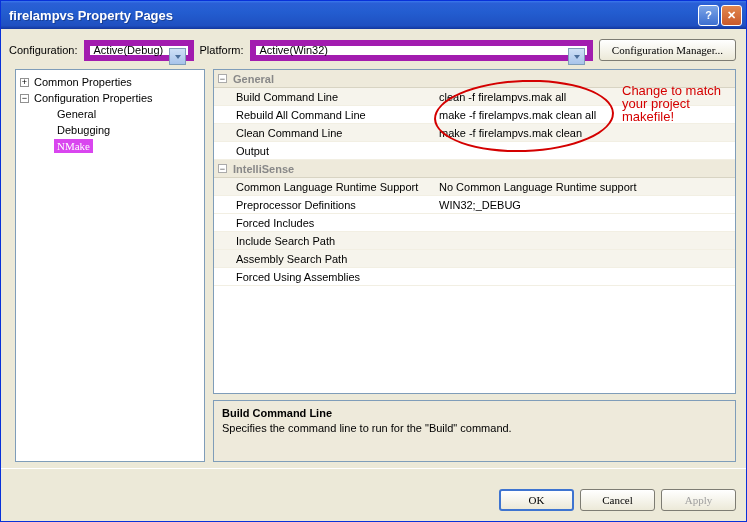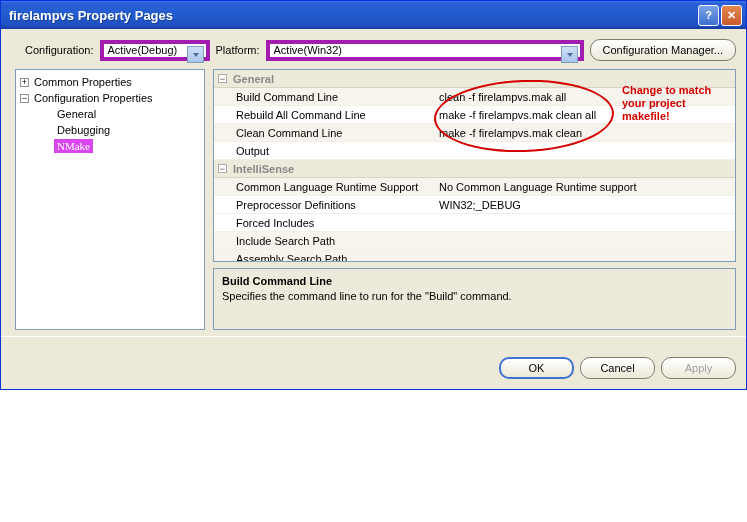--- a/index.html
+++ b/index.html
@@ -4,21 +4,21 @@
 <style>
   * { box-sizing: border-box; }
   body {
     margin: 0;
     font-family: Tahoma, Arial, sans-serif;
     font-size: 11px;
     background: #fff;
   }
   .window {
     width: 747px;
-    height: 390px;
+    height: 522px;
     border: 1px solid #0831d9;
     display: flex;
     flex-direction: column;
     background: #ece9d8;
   }
   .titlebar {
     height: 28px;
     background: linear-gradient(to bottom, #3b78ed 0%, #2a5fd6 8%, #235dd0 40%, #1f50c1 88%, #13379e 100%);
     display: flex;
     align-items: center;
@@ -41,26 +41,26 @@
     color:#fff; font-weight:bold; font-size:11px;
     cursor: default;
   }
   .titlebar .ctrl.blue {
     background: linear-gradient(to bottom,#7ba4e6,#3d6fd0);
   }
   .toolbar {
     display: flex;
     align-items: center;
     gap: 6px;
-    padding: 10px 10px 8px 24px;
+    padding: 10px 10px 8px 8px;
   }
   .toolbar label { color:#000; }
   .combo {
     height: 21px;
-    border: 4px solid #a21caf;
+    border: 6px solid #a21caf;
     background:#fff;
     display:flex; align-items:center;
     padding: 0 18px 0 4px;
     position:relative;
     font-size:11px;
   }
   .combo::after{
     content:"";
     position:absolute; right:2px; top:2px;
     width:15px; height:15px;
@@ -73,22 +73,22 @@
     border-left:3px solid transparent;
     border-right:3px solid transparent;
     border-top:4px solid #4b6e9b;
     z-index:2;
   }
   .btn {
     height: 22px;
     border: 1px solid #7d7c73;
     background: linear-gradient(to bottom,#fff,#ece9d8);
     padding: 0 12px;
-    font-family: Liberation Sans, sans-serif; font-size:11px;
-    border-radius:10px;
+    font-family: Liberation Serif, serif; font-size:11px;
+    border-radius:3px;
     cursor: default;
   }
   .content {
     flex:1;
     display:flex;
     gap:8px;
     padding: 0 10px 6px 14px;
     min-height:0;
   }
   .tree {
@@ -141,22 +141,22 @@
   }
   .row .c1{
     width:225px;
     padding-left:22px;
   }
   .row .c2{flex:1;color:#000;}
   .row.alt{background:#f6f4ec;}
   .annot{
     position:absolute;
     color:#d40000;
-    font-weight:bold;
-    font-size:11px;
+    font-weight:normal;
+    font-size:13px;
     line-height:13px;
     pointer-events:none;
   }
   .circle{
     position:absolute;
     border:2px solid #d40000;
     border-radius:50% / 50%;
     pointer-events:none;
   }
   .desc{

